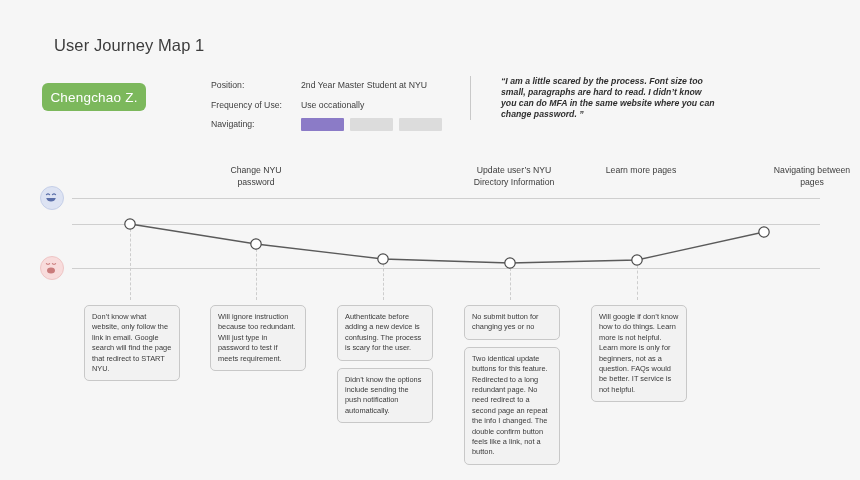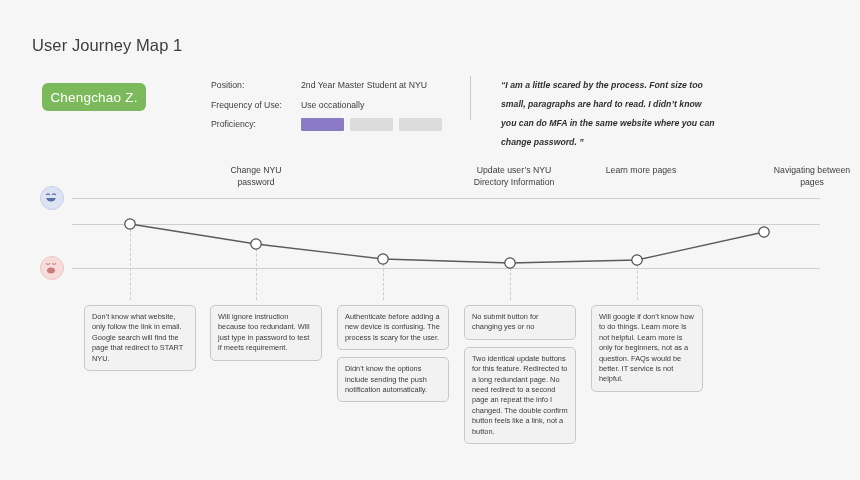--- a/index.html
+++ b/index.html
@@ -12,21 +12,21 @@
     background: #f6f6f6;
     font-family: "Liberation Sans", sans-serif;
     color: #3b3b3b;
     position: relative;
     overflow: hidden;
   }
 
   
   .page-title {
     position: absolute;
-    left: 32px;
+    left: 54px;
     top: 36px;
     font-size: 16.5px;
     font-weight: 400;
     color: #3d3d3d;
     letter-spacing: 0.1px;
   }
 
   .persona-badge {
     position: absolute;
     left: 42px;
@@ -86,21 +86,21 @@
     width: 1px;
     height: 44px;
     background: #c9c9c9;
   }
   .quote {
     position: absolute;
     left: 501px;
     top: 76px;
     width: 214px;
     font-size: 8.7px;
-    line-height: 19px;
+    line-height: 11px;
     font-style: italic;
     font-weight: bold;
     color: #2f2f2f;
   }
 
   
   .chart {
     position: absolute;
     left: 0;
     top: 150px;
@@ -158,21 +158,21 @@
   .notes-layer {
     position: absolute;
     left: 0;
     top: 0;
     width: 860px;
     height: 480px;
     pointer-events: none;
   }
   .note-col {
     position: absolute;
-    width: 112px;
+    width: 96px;
     pointer-events: auto;
   }
   .note-card {
     background: #f2f2f2;
     border: 1px solid #c8c8c8;
     border-radius: 5px;
     padding: 6px 7px;
     font-size: 7.4px;
     line-height: 10.4px;
     color: #3a3a3a;
@@ -191,21 +191,21 @@
 <div class="meta">
   <div class="meta-row">
     <span class="meta-label">Position:</span>
     <span class="meta-value">2nd Year Master Student at NYU</span>
   </div>
   <div class="meta-row">
     <span class="meta-label">Frequency of Use:</span>
     <span class="meta-value">Use occationally</span>
   </div>
   <div class="meta-row">
-    <span class="meta-label">Proficiency:</span>
+    <span class="meta-label">Navigating:</span>
     <span class="prof-bars">
       <span class="prof-bar filled"></span>
       <span class="prof-bar"></span>
       <span class="prof-bar"></span>
     </span>
   </div>
 </div>
 
 <div class="quote-divider"></div>
 <div class="quote">“I am a little scared by the process. Font size too small, paragraphs are hard to read. I didn’t know you can do MFA in the same website where you can change password. ”</div>

